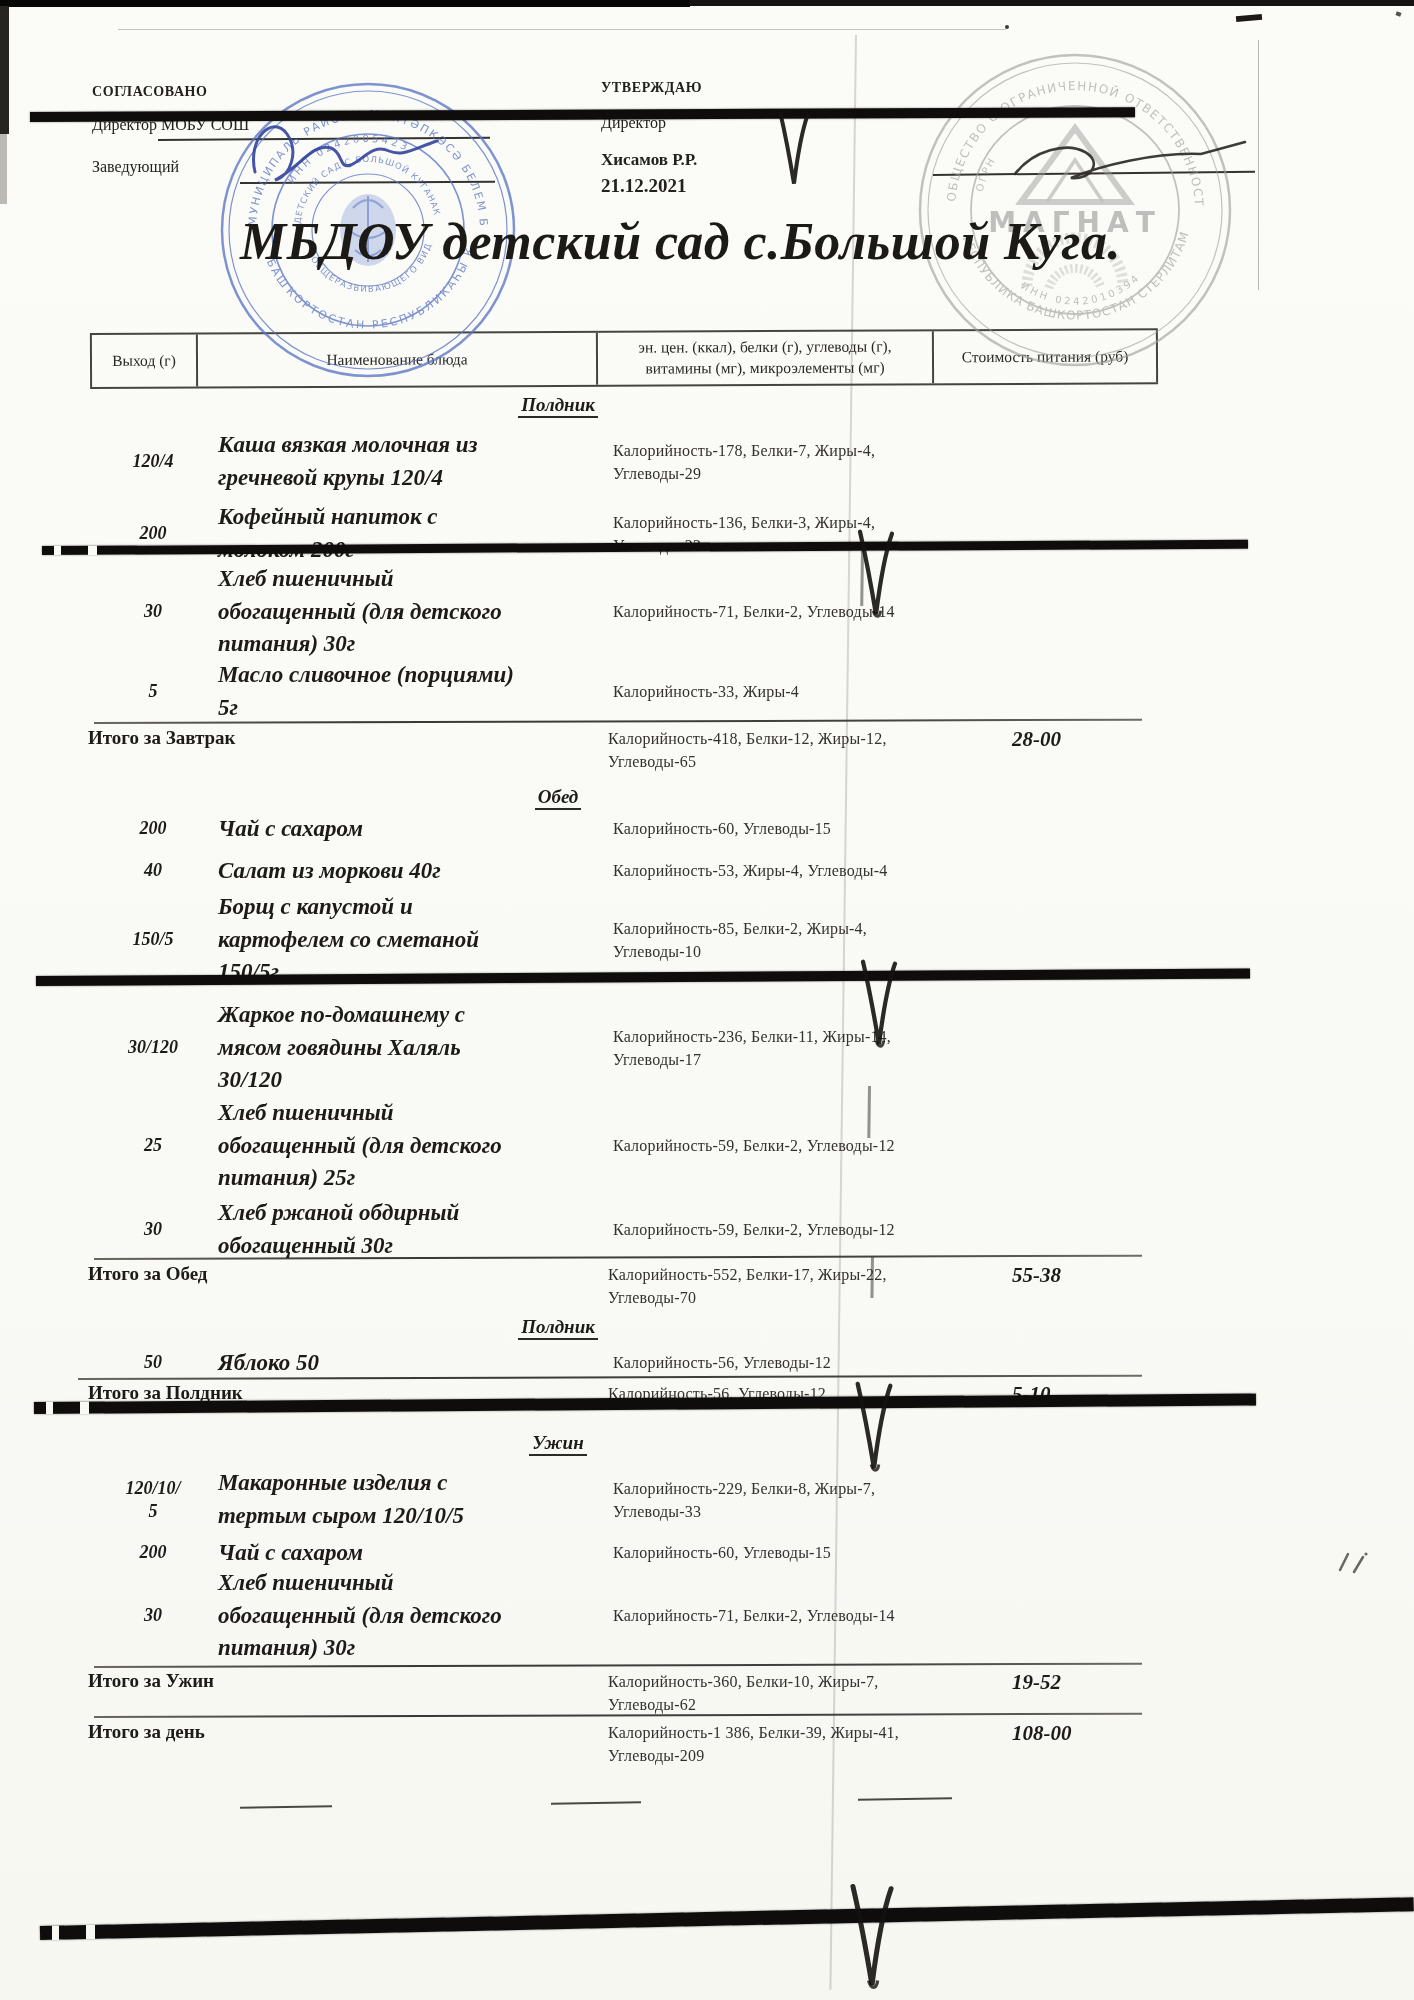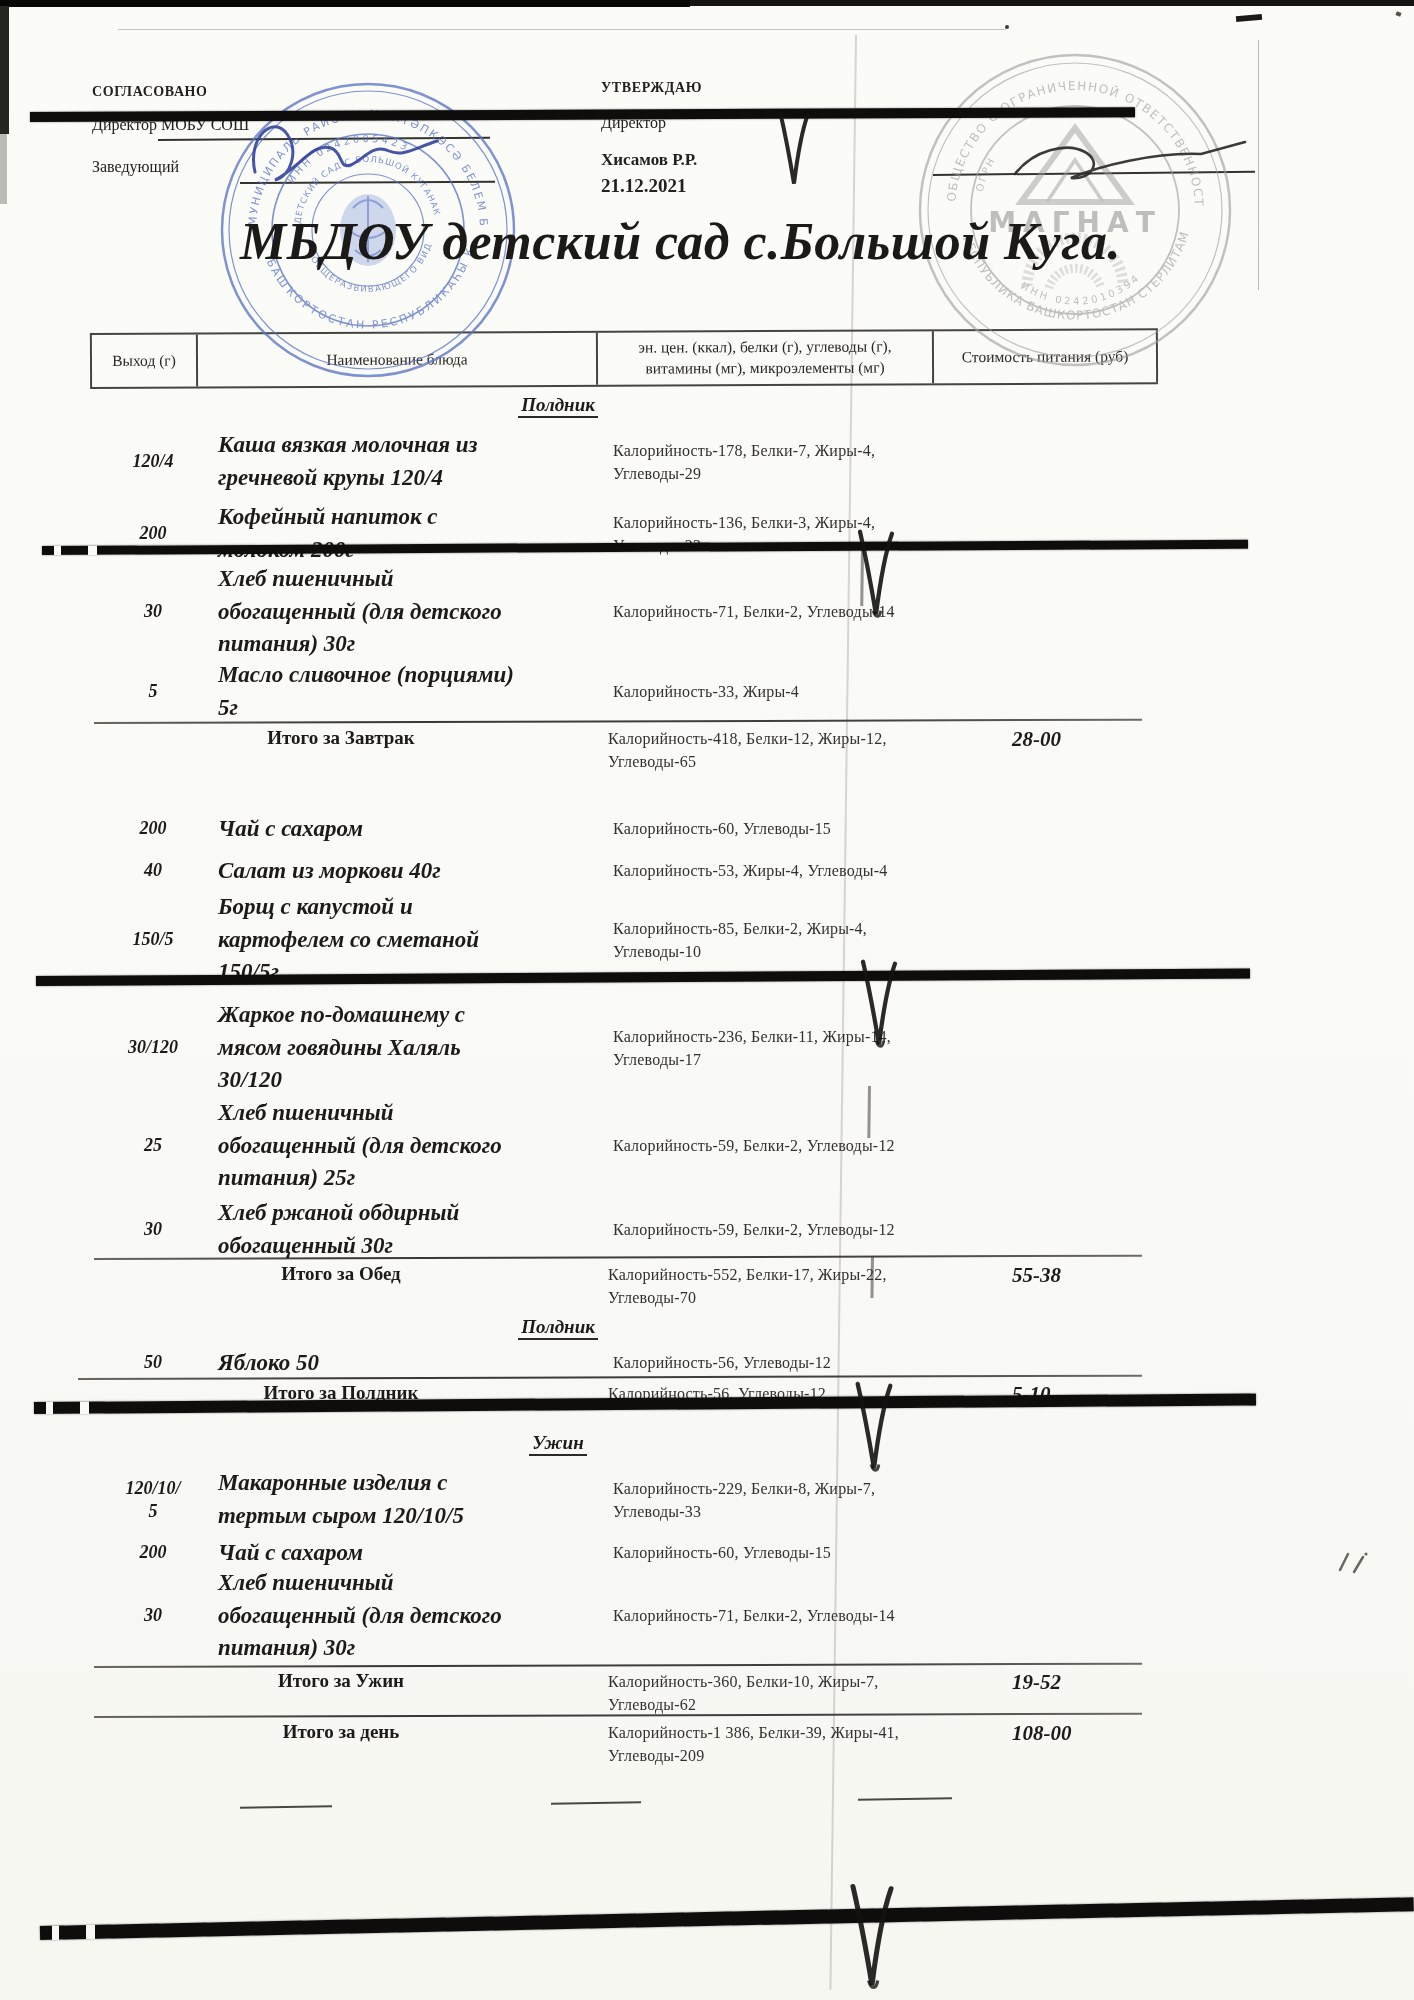--- a/index.html
+++ b/index.html
@@ -26,21 +26,21 @@
          transform:rotate(-0.25deg);transform-origin:left center;}
   .thead .cell{border-left:2px solid #46443f;display:flex;align-items:center;justify-content:center;
          text-align:center;font-size:15.5px;line-height:1.35;color:#2a2825;white-space:pre-line;padding:0 6px;}
   .thead .cell:last-child{border-right:2px solid #46443f;}
   
   .drow{position:absolute;left:88px;width:1080px;display:grid;grid-template-columns:130px 395px 357px auto;align-items:center;z-index:2;}
   .trow{position:absolute;left:88px;width:1080px;display:grid;grid-template-columns:512px 364px auto;align-items:start;z-index:2;}
   .portion{font-weight:bold;font-style:italic;font-size:18px;text-align:center;white-space:pre-line;line-height:1.3;color:#1d1b18;}
   .dish{font-weight:bold;font-style:italic;font-size:23px;line-height:1.42;white-space:pre-line;color:#1d1b18;}
   .nutri{font-size:16px;line-height:1.45;white-space:pre-line;color:#33312d;letter-spacing:.2px;}
-  .total-label{font-weight:bold;font-size:19px;text-align:center;padding-right:6px;color:#1d1b18;}
+  .total-label{font-weight:bold;font-size:19px;text-align:left;padding-right:6px;color:#1d1b18;}
   .trow .nutri{padding-left:8px;}
   .cost{font-weight:bold;font-style:italic;font-size:21px;padding-left:48px;color:#1d1b18;}
   .sec-head{position:absolute;left:88px;width:940px;text-align:center;z-index:2;}
   .sec-head span{font-weight:bold;font-style:italic;font-size:19px;border-bottom:2px solid #2c2a26;padding:0 3px 1px;color:#1d1b18;}
   .dash{position:absolute;height:2px;background:#4a4843;}
   .penv{position:absolute;z-index:6;}
   .stamp{position:absolute;z-index:1;}
   .sig{position:absolute;z-index:4;}
 </style>
 </head>
@@ -182,20 +182,21 @@
     <div></div>
   </div>
   <div class="rule" style="left:94px;top:722px;width:1048px;"></div>
   <div class="trow" style="top:727px;">
     <div class="total-label">Итого за Завтрак</div>
     <div class="nutri">Калорийность-418, Белки-12, Жиры-12,
 Углеводы-65</div>
     <div class="cost">28-00</div>
   </div>
 
+  <div class="sec-head" style="top:786px;"><span>Обед</span></div>
 
   <div class="drow" style="top:806px;min-height:46px;">
     <div class="portion">200</div>
     <div class="dish">Чай с сахаром</div>
     <div class="nutri">Калорийность-60, Углеводы-15</div>
     <div></div>
   </div>
   <div class="drow" style="top:848px;min-height:46px;">
     <div class="portion">40</div>
     <div class="dish">Салат из моркови 40г</div>

